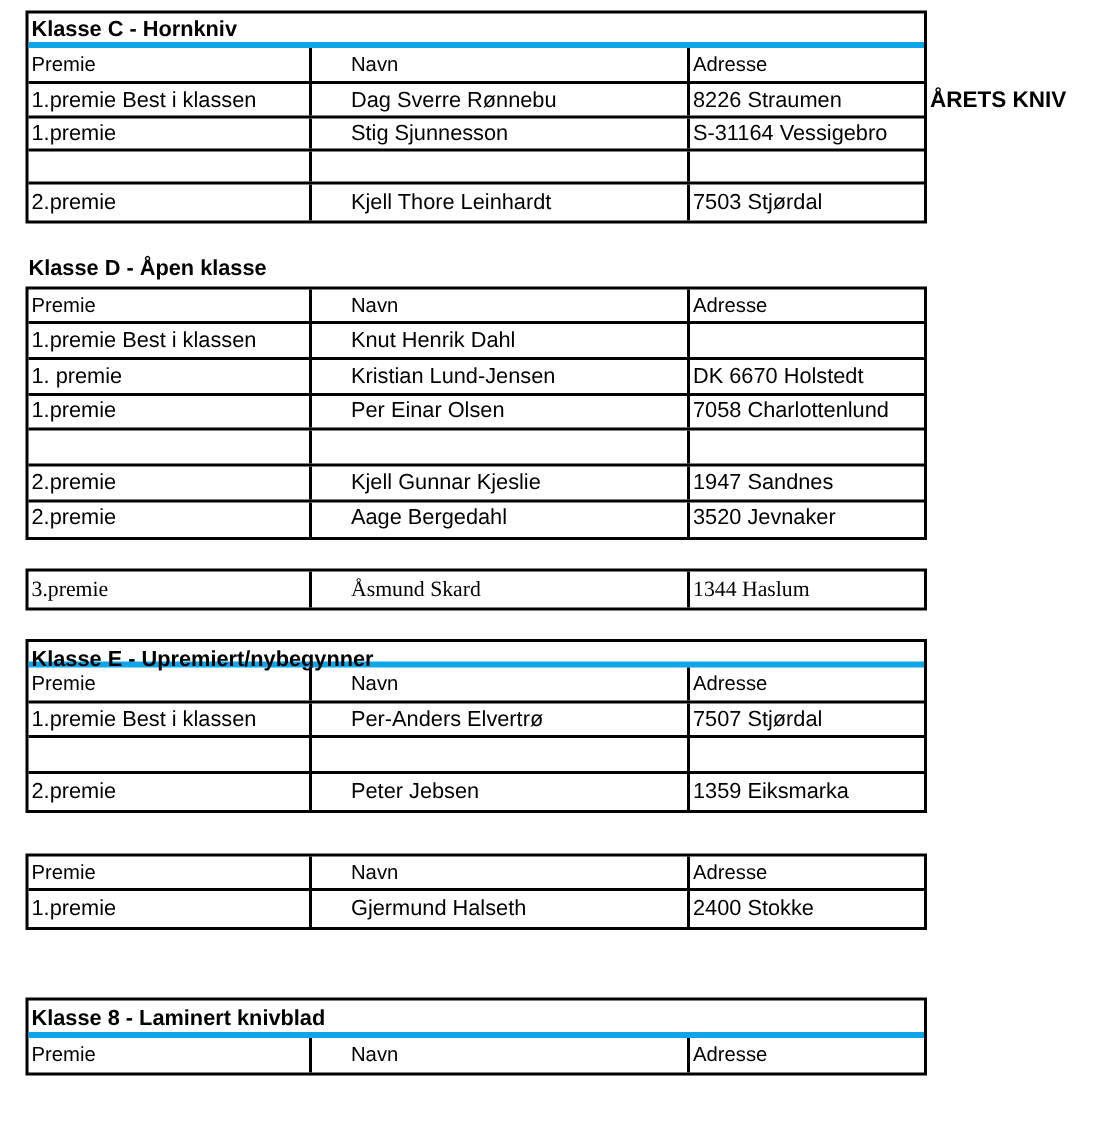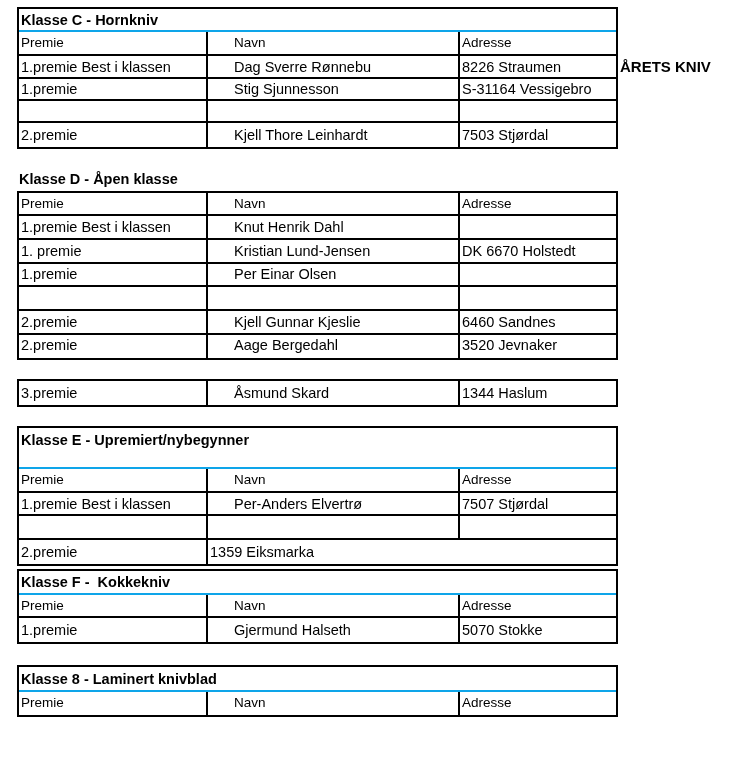--- a/index.html
+++ b/index.html
@@ -1,19 +1,19 @@
 <!DOCTYPE html>
 <html><head>
 <meta charset="utf-8">
 <style>
   html, body { margin:0; padding:0; background:#ffffff; }
   body { width:733px; height:757px; position:relative; overflow:hidden;
          font-family:"Liberation Sans", "DejaVu Sans", sans-serif; color:#000; }
   .tbl { position:absolute; left:17px; width:601px; border:2px solid #000; box-sizing:border-box; }
-  .title-row { height:23px; border-bottom:2px solid #0ea5e9; font-weight:bold; font-size:14.5px;
+  .title-row { height:23px; border-bottom:4px solid #0ea5e9; font-weight:bold; font-size:14.5px;
                line-height:22px; padding-left:2px; box-sizing:border-box; white-space:nowrap; }
   .row { display:flex; box-sizing:border-box; border-bottom:2px solid #000; }
   .row:last-child { border-bottom:none; }
   .cell { box-sizing:border-box; padding-left:2px; font-size:14.5px; white-space:nowrap; overflow:hidden; }
   .c1 { width:189px; border-right:2px solid #000; }
   .c2 { width:228px; border-right:2px solid #000;margin-left:24px; }
   .c3 { flex:1; }
   .hdr .cell { font-size:13.5px; }
   .plain-title { position:absolute; left:19px; font-weight:bold; font-size:14.5px; white-space:nowrap; }
   .side-note { position:absolute; left:620px; top:58px; font-weight:bold; font-size:15px; white-space:nowrap; }
@@ -63,80 +63,81 @@
     <div class="cell c2">Knut Henrik Dahl</div>
   </div>
   <div class="row" style="height:24px;line-height:22px;">
     <div class="cell c1">1. premie</div>
     <div class="cell c2">Kristian Lund-Jensen</div>
     <div class="cell c3">DK 6670 Holstedt</div>
   </div>
   <div class="row" style="height:23px;line-height:21px;">
     <div class="cell c1">1.premie</div>
     <div class="cell c2">Per Einar Olsen</div>
+    <div class="cell c3">7058 Charlottenlund</div>
   </div>
   <div class="row" style="height:24px;line-height:22px;">
     <div class="cell c1"></div>
     <div class="cell c2"></div>
     <div class="cell c3"></div>
   </div>
   <div class="row" style="height:24px;line-height:22px;">
     <div class="cell c1">2.premie</div>
     <div class="cell c2">Kjell Gunnar Kjeslie</div>
-    <div class="cell c3">6460 Sandnes</div>
+    <div class="cell c3">1947 Sandnes</div>
   </div>
   <div class="row" style="height:23px;line-height:21px;">
     <div class="cell c1">2.premie</div>
     <div class="cell c2">Aage Bergedahl</div>
     <div class="cell c3">3520 Jevnaker</div>
   </div>
 </div>
 
 <div class="tbl" style="top:379px;">
-  <div class="row" style="height:24px;line-height:24px;">
+  <div class="row" style="height:24px;line-height:24px;font-family:Liberation Serif, serif;">
     <div class="cell c1">3.premie</div>
     <div class="cell c2">Åsmund Skard</div>
     <div class="cell c3">1344 Haslum</div>
   </div>
 </div>
 
 <div class="tbl" style="top:426px;">
-  <div class="title-row" style="height:41px;line-height:24px;">Klasse E - Upremiert/nybegynner</div>
+  <div class="title-row" style="height:17px;line-height:24px;">Klasse E - Upremiert/nybegynner</div>
   <div class="row hdr" style="height:24px;line-height:22px;">
     <div class="cell c1">Premie</div>
     <div class="cell c2">Navn</div>
     <div class="cell c3">Adresse</div>
   </div>
   <div class="row" style="height:23px;line-height:22px;">
     <div class="cell c1">1.premie Best i klassen</div>
     <div class="cell c2">Per-Anders Elvertrø</div>
     <div class="cell c3">7507 Stjørdal</div>
   </div>
   <div class="row" style="height:24px;line-height:22px;">
     <div class="cell c1"></div>
     <div class="cell c2"></div>
     <div class="cell c3"></div>
   </div>
   <div class="row" style="height:24px;line-height:24px;">
     <div class="cell c1">2.premie</div>
+    <div class="cell c2">Peter Jebsen</div>
     <div class="cell c3">1359 Eiksmarka</div>
   </div>
 </div>
 
 <div class="tbl" style="top:569px;">
-  <div class="title-row" style="height:24px;line-height:23px;white-space:pre;">Klasse F -  Kokkekniv</div>
   <div class="row hdr" style="height:23px;line-height:21px;">
     <div class="cell c1">Premie</div>
     <div class="cell c2">Navn</div>
     <div class="cell c3">Adresse</div>
   </div>
   <div class="row" style="height:24px;line-height:24px;">
     <div class="cell c1">1.premie</div>
     <div class="cell c2">Gjermund Halseth</div>
-    <div class="cell c3">5070 Stokke</div>
+    <div class="cell c3">2400 Stokke</div>
   </div>
 </div>
 
 <div class="tbl" style="top:665px;">
   <div class="title-row" style="height:25px;line-height:24px;">Klasse 8 - Laminert knivblad</div>
   <div class="row hdr" style="height:23px;line-height:21px;">
     <div class="cell c1">Premie</div>
     <div class="cell c2">Navn</div>
     <div class="cell c3">Adresse</div>
   </div>

